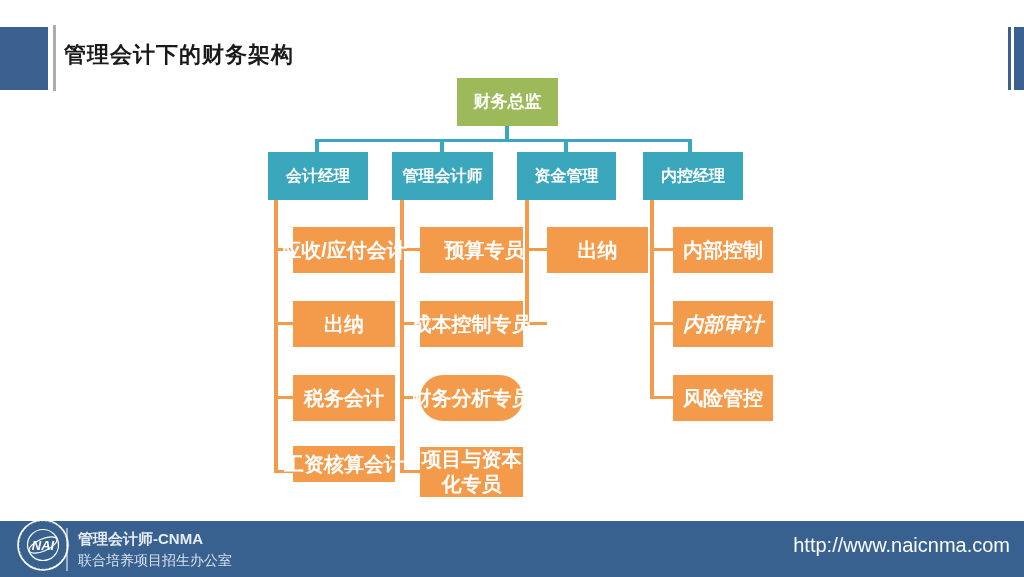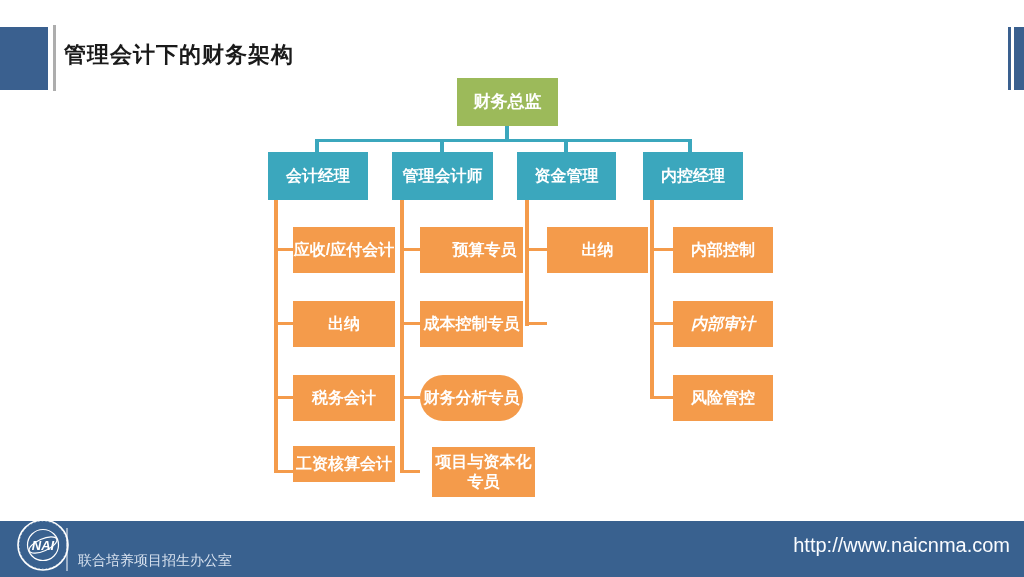--- a/index.html
+++ b/index.html
@@ -22,21 +22,21 @@
   .page-title{position:absolute;left:64px;top:40px;font-size:22px;font-weight:bold;
     color:var(--title-black);letter-spacing:1px;white-space:nowrap;text-align:center;}
   .right-bar-thin{position:absolute;left:1008px;top:27px;width:3px;height:63px;background:var(--accent-blue);}
   .right-bar-wide{position:absolute;left:1014px;top:27px;width:10px;height:63px;background:var(--accent-blue);}
 
   
   .node{position:absolute;display:flex;align-items:center;justify-content:center;
     text-align:center;color:#ffffff;font-weight:bold;line-height:1.25;}
   .node.root{background:var(--node-green);font-size:17px;}
   .node.mgr{background:var(--node-teal);font-size:16px;}
-  .node.leaf{background:var(--node-orange);font-size:16px;white-space:nowrap;}
+  .node.leaf{background:var(--node-orange);font-size:20px;white-space:nowrap;}
   .node.leaf.wrap{white-space:normal;}
 
   
   .conn-teal{position:absolute;background:var(--node-teal);}
   .conn-orange{position:absolute;background:var(--node-orange);}
 
   
   .footer{position:absolute;left:0;top:521px;width:1024px;height:56px;background:var(--footer-blue);}
   .logo{position:absolute;left:16px;top:-3px;width:54px;height:54px;}
   .footer-divider{position:absolute;left:66px;top:7px;width:2px;height:43px;background:rgba(255,255,255,0.5);}
@@ -91,34 +91,35 @@
   <div class="node mgr" style="left:643px;top:152px;width:100px;height:48px;">内控经理</div>
 
   <div class="node leaf" style="left:293px;top:227px;width:102px;height:46px;">应收/应付会计</div>
   <div class="node leaf" style="left:293px;top:301px;width:102px;height:46px;">出纳</div>
   <div class="node leaf" style="left:293px;top:375px;width:102px;height:46px;">税务会计</div>
   <div class="node leaf" style="left:293px;top:446px;width:102px;height:36px;">工资核算会计</div>
 
   <div class="node leaf" style="left:420px;top:227px;width:103px;height:46px;padding-left:26px;">预算专员</div>
   <div class="node leaf" style="left:420px;top:301px;width:103px;height:46px;">成本控制专员</div>
   <div class="node leaf" style="left:420px;top:375px;width:103px;height:46px;border-radius:23px;">财务分析专员</div>
-  <div class="node leaf wrap" style="left:420px;top:447px;width:103px;height:50px;margin-left:12px;">项目与资本化专员</div>
+  <div class="node leaf wrap" style="left:420px;top:447px;width:103px;height:50px;">项目与资本化专员</div>
 
   <div class="node leaf" style="left:547px;top:227px;width:101px;height:46px;">出纳</div>
 
   <div class="node leaf" style="left:673px;top:227px;width:100px;height:46px;">内部控制</div>
   <div class="node leaf" style="left:673px;top:301px;width:100px;height:46px;font-style:italic;">内部审计</div>
   <div class="node leaf" style="left:673px;top:375px;width:100px;height:46px;">风险管控</div>
 
   <div class="footer">
     <svg class="logo" viewBox="0 0 54 54">
       <circle cx="27" cy="27" r="25" fill="none" stroke="#FFFFFF" stroke-width="1.6"></circle>
       <circle cx="27" cy="27" r="24" fill="none" stroke="#FFFFFF" stroke-width="0.5" stroke-dasharray="1.5 2.2"></circle>
       <circle cx="27" cy="27" r="15.5" fill="none" stroke="#FFFFFF" stroke-width="1.2"></circle>
       <ellipse cx="27" cy="27" rx="15" ry="6" fill="none" stroke="#FFFFFF" stroke-width="1.2" transform="rotate(-24 27 27)"></ellipse>
       <text x="27" y="32" text-anchor="middle" fill="#FFFFFF" font-size="13" font-weight="bold" font-style="italic" font-family="Liberation Sans, sans-serif">NAI</text>
     </svg>
     <div class="footer-divider"></div>
+    <div class="footer-line1">管理会计师-CNMA</div>
     <div class="footer-line2">联合培养项目招生办公室</div>
     <div class="footer-url">http://www.naicnma.com</div>
   </div>
 
 </div>
 
 </body></html>

